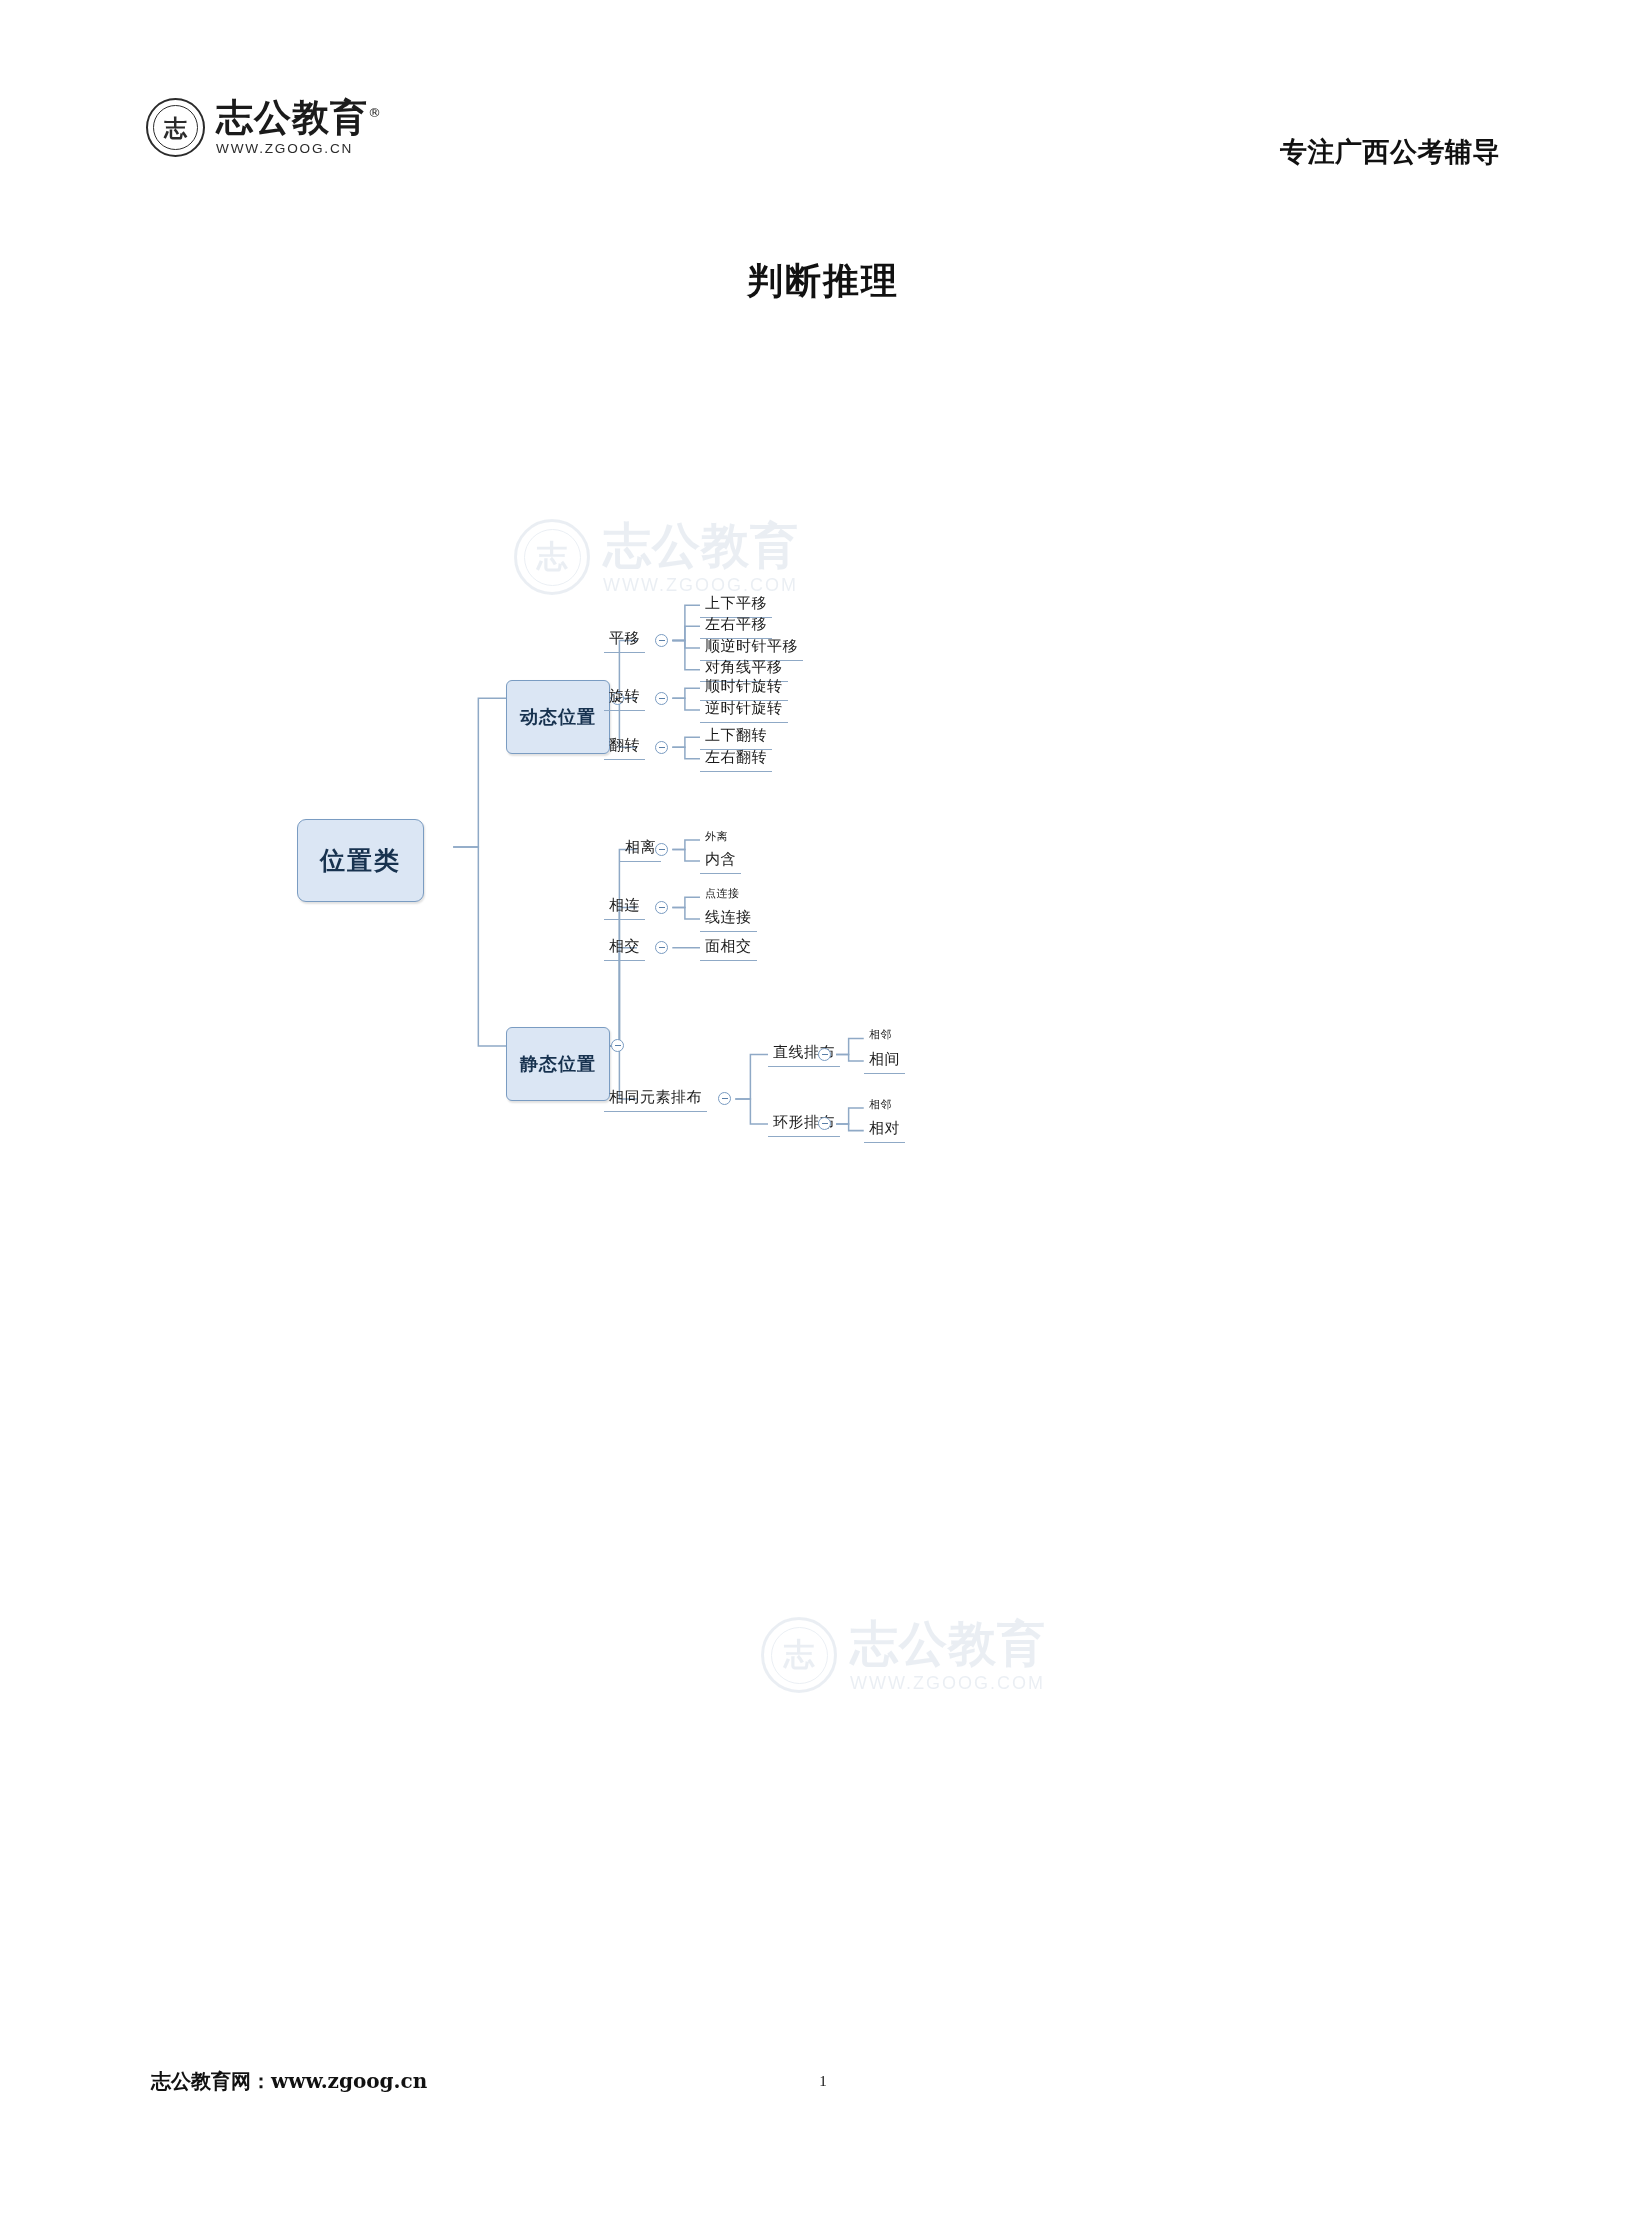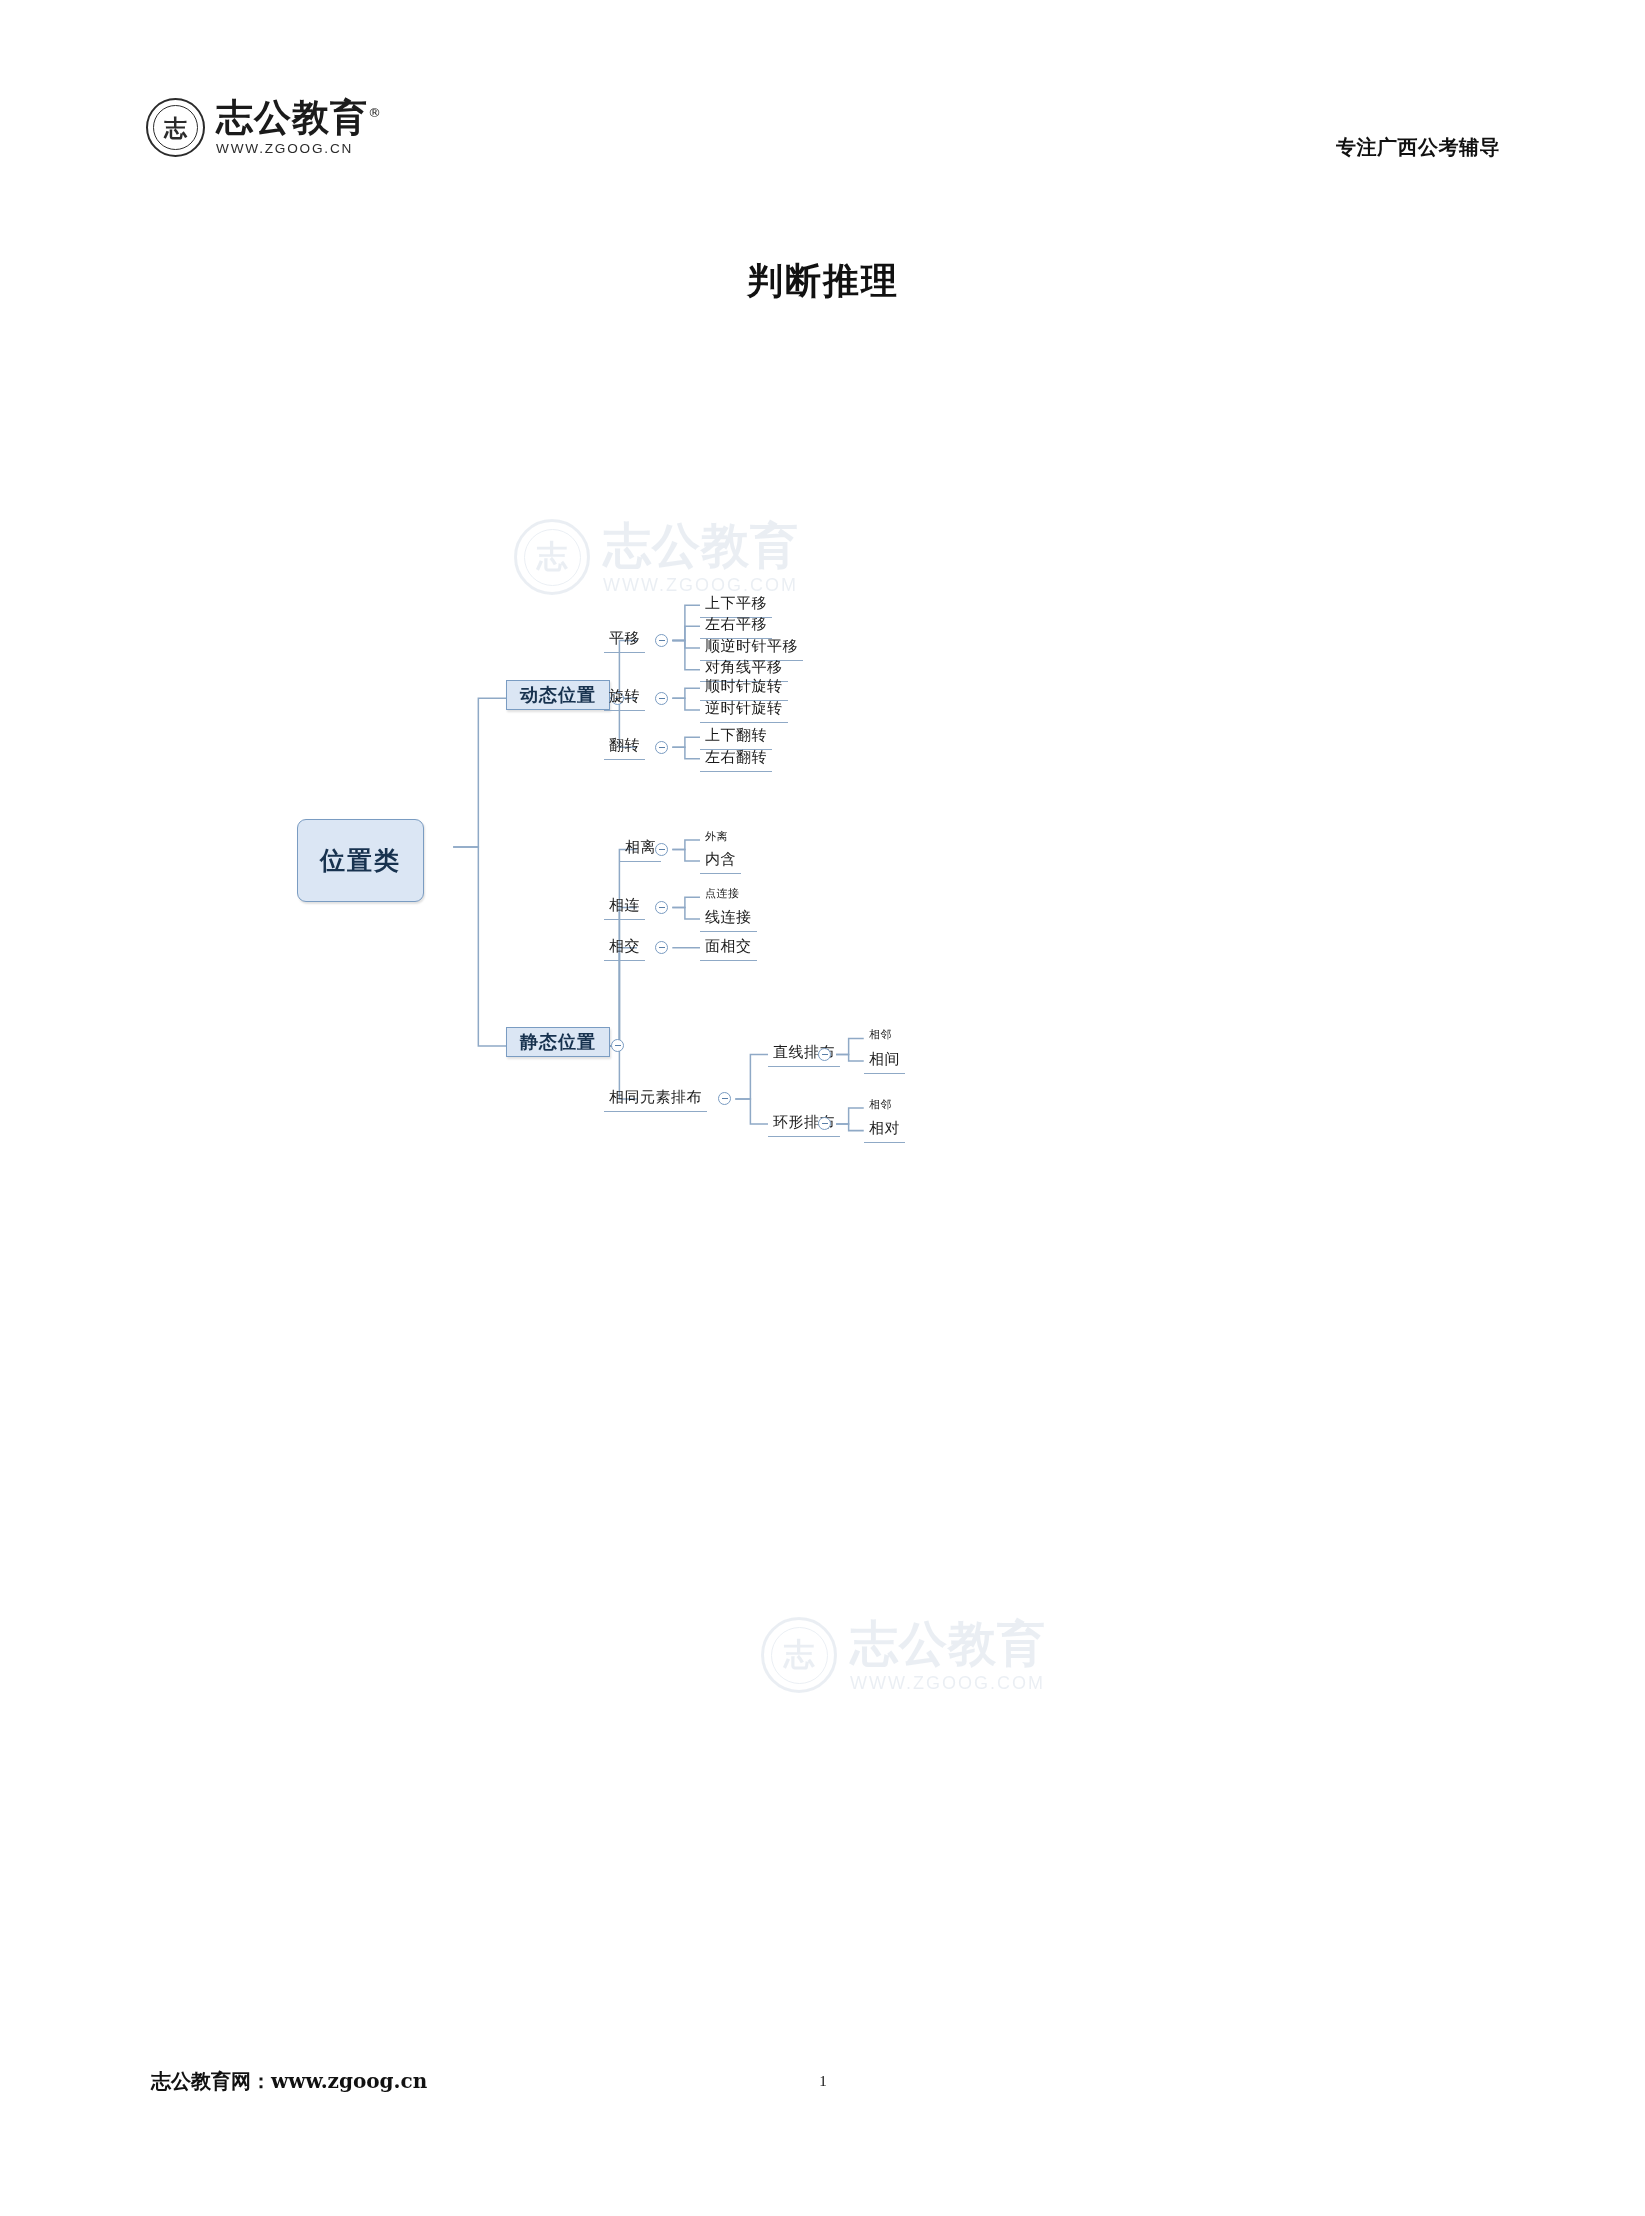--- a/index.html
+++ b/index.html
@@ -88,21 +88,21 @@
     margin-top: 6px;
     font-size: 13.6px;
     letter-spacing: 1.8px;
     color: #2b2b2b;
     font-family: "Liberation Sans", sans-serif;
   }
   .header-tagline {
     position: absolute;
     right: 0;
     top: 36px;
-    font-size: 20px;
+    font-size: 27px;
     font-weight: bold;
     color: #111;
     font-family: "DejaVu Sans", sans-serif;
     letter-spacing: 0.5px;
   }
 
   
   .doc-title {
     position: absolute;
     top: 257px;
@@ -226,22 +226,22 @@
     font-size: 25px;
     font-weight: bold;
     letter-spacing: 2px;
     color: #17324f;
     box-shadow: 1px 1.5px 2px rgba(0,0,0,0.12);
   }
   
   .node-l1 {
     background: #dbe6f4;
     border: 1.5px solid #7a9cc2;
-    border-radius: 0;
-    padding: 2px 13px;
+    border-radius: 6px;
+    padding: 24px 13px;
     font-size: 18px;
     font-weight: bold;
     letter-spacing: 1px;
     color: #17324f;
     box-shadow: 1px 1.5px 2px rgba(0,0,0,0.12);
   }
   
   .node-plain {
     font-size: 11px;
     padding: 3px 5px 4px 5px;

